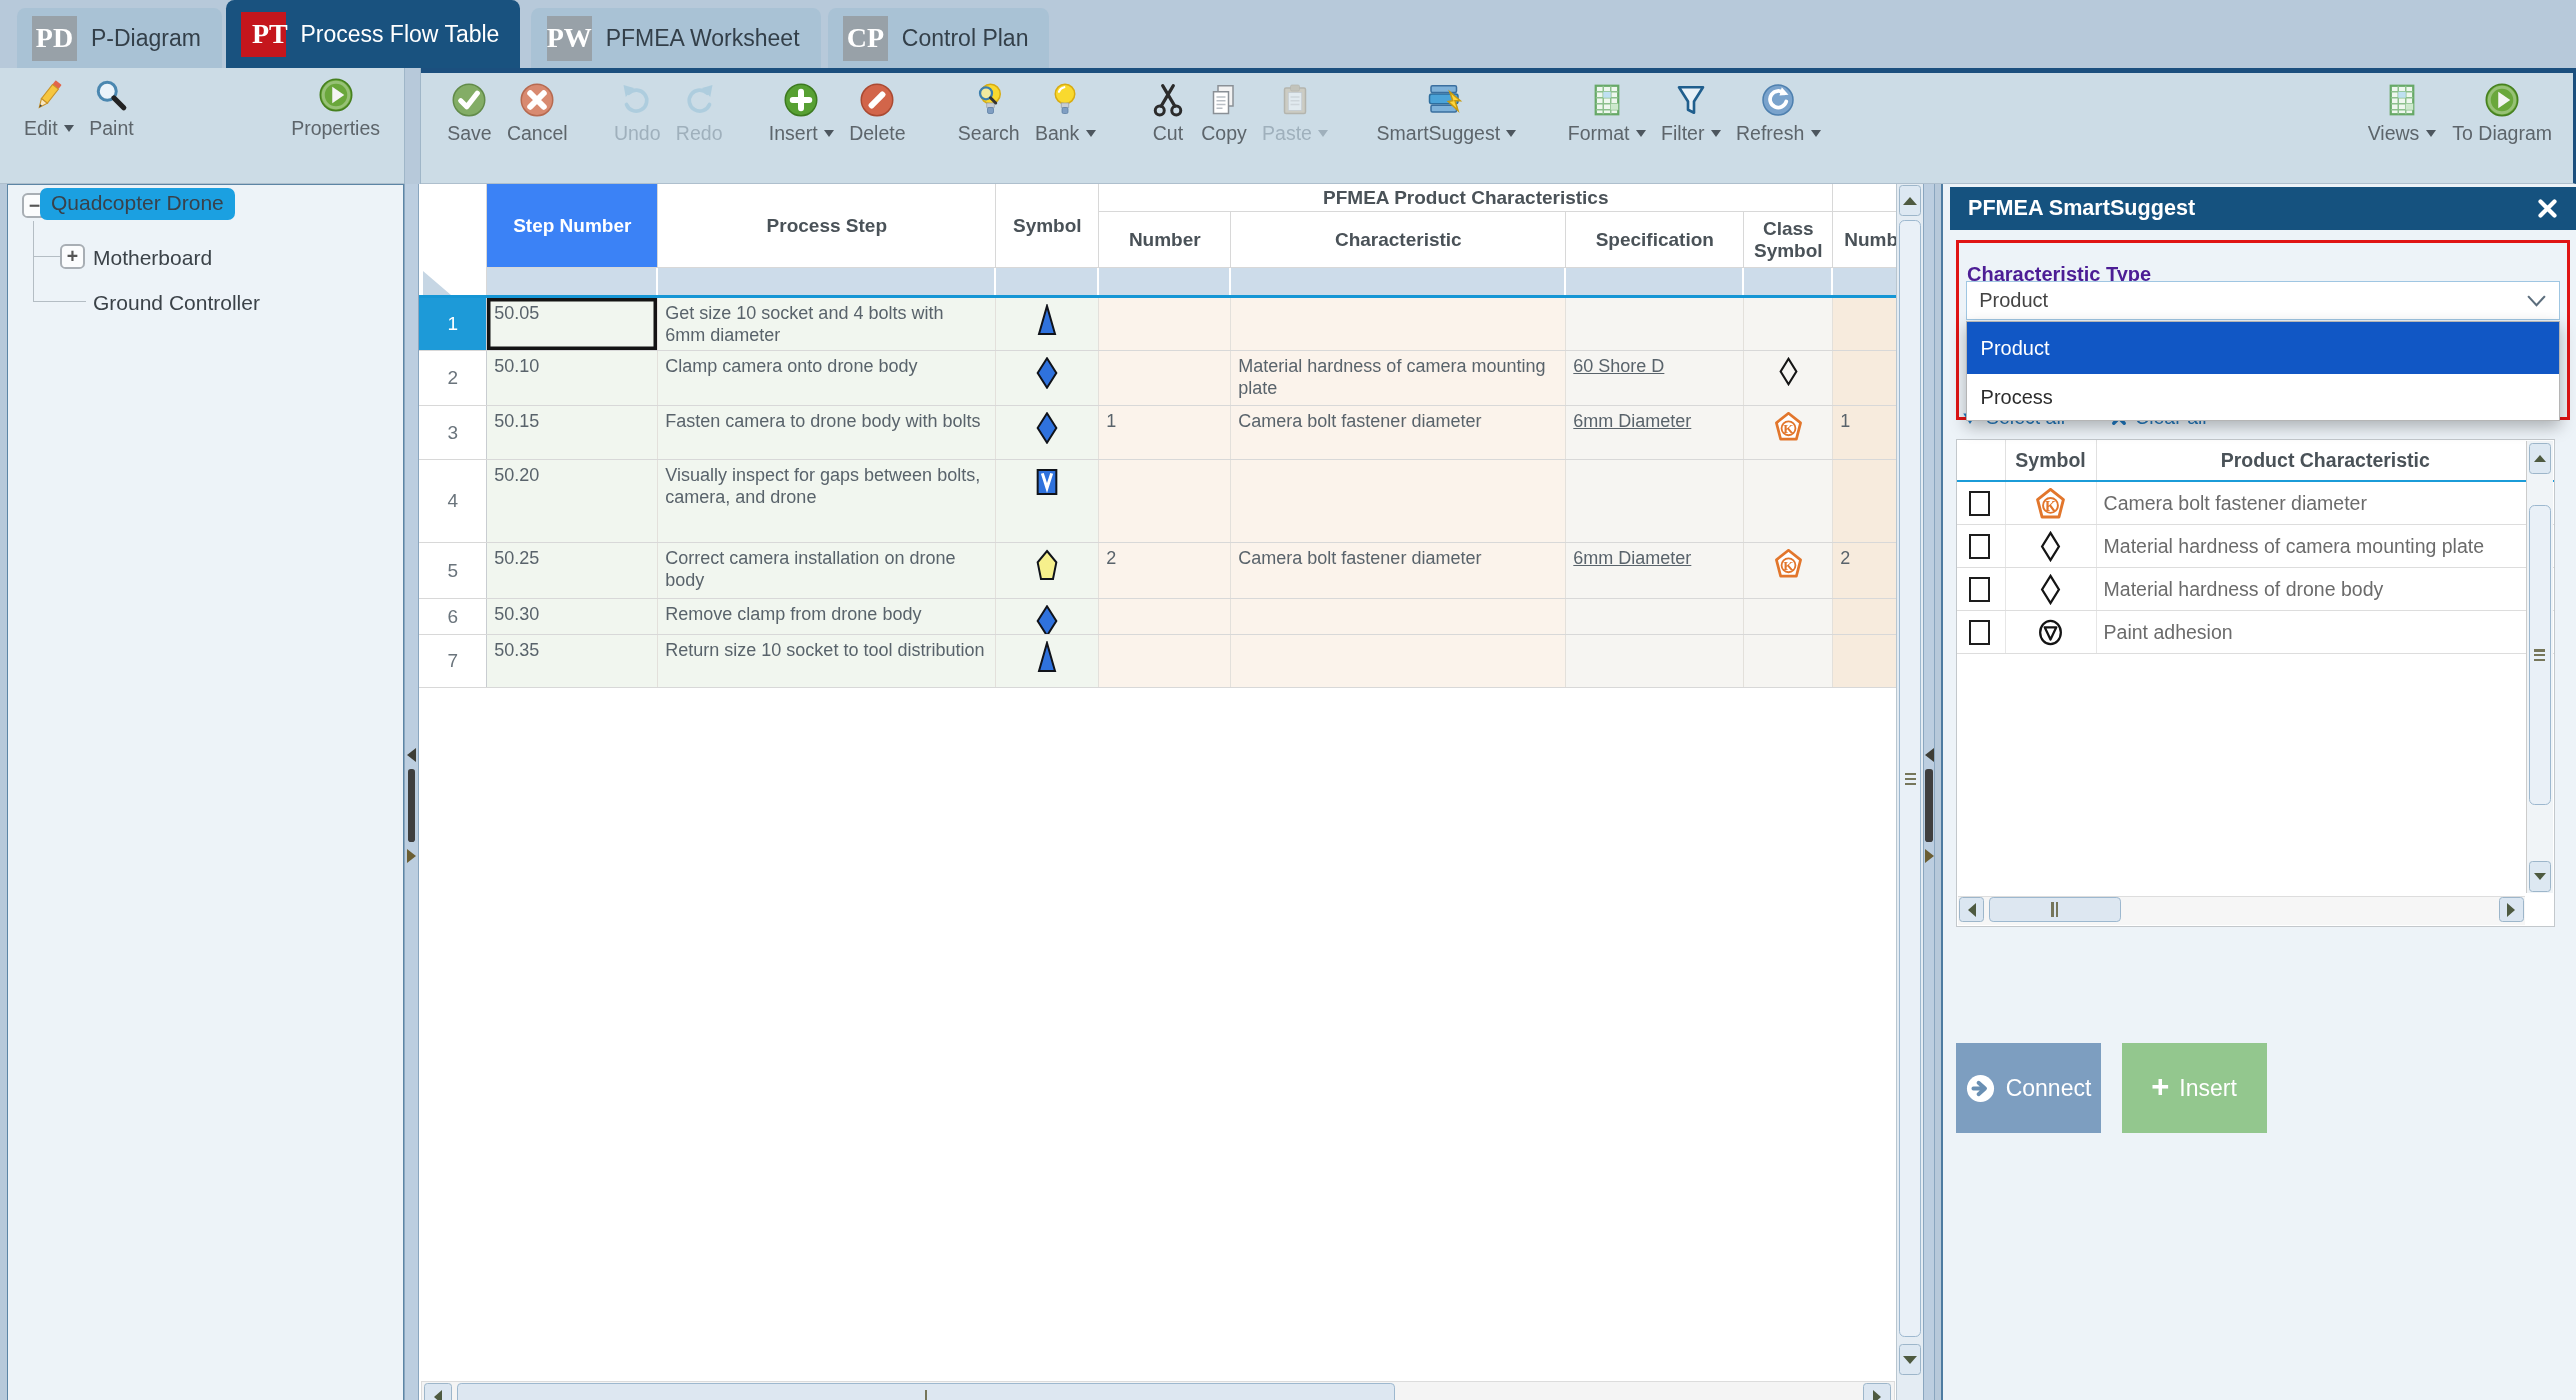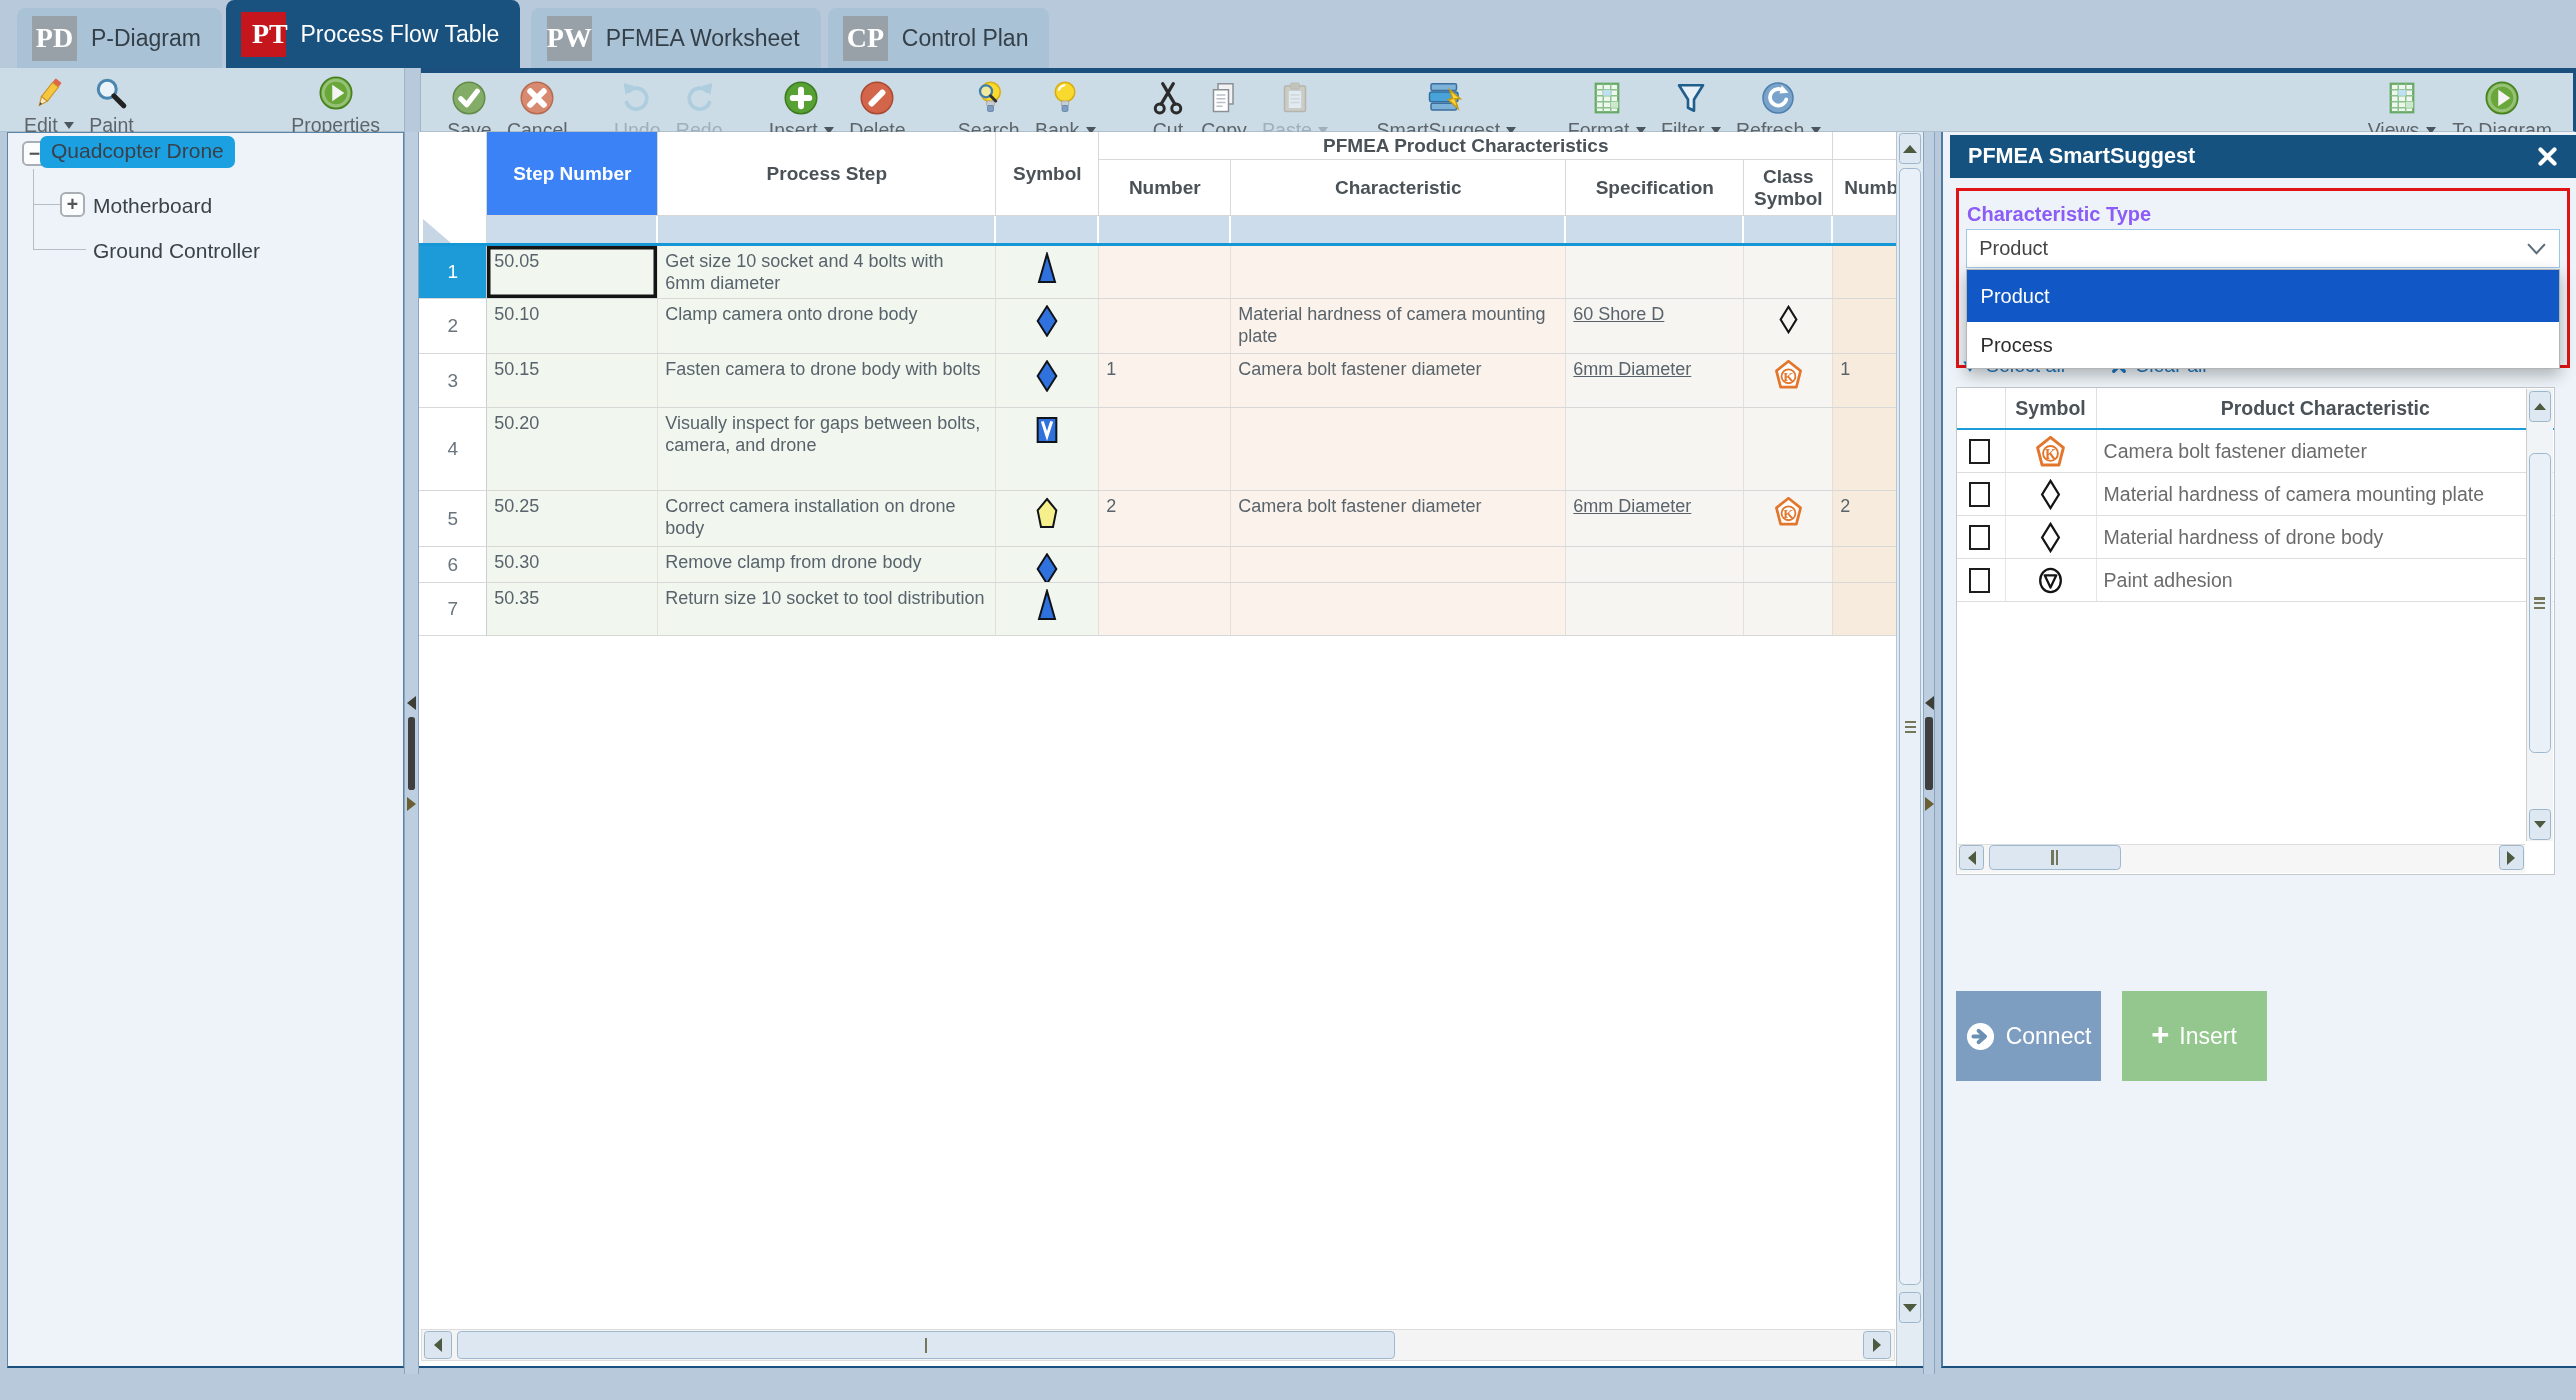--- a/index.html
+++ b/index.html
@@ -12,21 +12,21 @@
   
   .tabbar { height:68px; display:flex; align-items:flex-end; padding-left:16.7px; background:#b7c9da; }
   .tab { height:60px; display:flex; align-items:center; background:#a9c2d5; border-radius:8.4px 8.4px 0 0; cursor:default; }
   .tab.active { height:68px; background:#19527f; border-radius:8.4px 8.4px 0 0; }
   .tab-badge { width:45px; height:45px; margin:0 14px 0 15.3px; display:flex; align-items:center; justify-content:center;
     background:#98a1a8; color:#fff; font-family:"Liberation Serif", serif; font-weight:bold; font-size:28px; }
   .tab.active .tab-badge { background:#c5161d;padding-left:12px; }
   .tab-label { font-size:23px; color:#333f49; padding-right:21px; white-space:nowrap; }
   .tab.active .tab-label { color:#ffffff; }
   
-  .toolbars { height:64px; display:flex; }
+  .toolbars { height:116px; display:flex; }
   .toolbar-left { width:404px; background:#ccdce6; border-bottom:1.4px solid #aebfcd; display:flex; padding-left:24px; }
   .tb-divider { width:16.7px; background:#b7c9da; border-left:0.7px solid #9fb6c8; border-right:0.7px solid #9fb6c8; }
   .toolbar-main { flex:1; background:#ccdce6; border-top:5.6px solid #1b4f7e; border-right:3.5px solid #1b4f7e;
     border-bottom:1.4px solid #aebfcd; display:flex; padding-left:26.5px; }
   .tbtn { display:flex; flex-direction:column; align-items:center; justify-content:flex-start; margin-right:15.3px; padding-top:7px; cursor:default; }
   .tb-ic { height:39px; display:flex; align-items:center; justify-content:center; }
   .tb-ic svg { width:36px; height:36px; }
   .tb-lb { margin-top:2.8px; font-size:19.5px; color:#5d656b; display:flex; align-items:center; white-space:nowrap; }
   .tbtn.disabled .tb-lb { color:#9fb0bc; }
   .tbtn.disabled .tb-ic { opacity:.75; }
@@ -108,21 +108,21 @@
   
   .panel { flex:1; background:#edf3f8; position:relative; margin-bottom:5.6px;
     border-left:2.1px solid #4d7ba1; border-bottom:2.8px solid #1b4f7e; overflow:hidden; }
   .p-header { position:absolute; left:7px; right:0; top:2.8px; height:43px; background:#15527f;
     display:flex; align-items:center; }
   .p-title { color:#fff; font-weight:bold; font-size:21.6px; padding-left:18px; }
   .p-close { margin-left:auto; margin-right:18px; display:flex; }
   .p-close svg { width:21px; height:21px; }
   .redbox { position:absolute; left:12.6px; right:5.6px; top:56px; height:180px; border:3.5px solid #e01414; z-index:2; pointer-events:none; }
   .redbox-inner { pointer-events:auto; }
-  .ct-label { position:absolute; left:8.4px; top:12px; font-weight:bold; font-size:20px; color:#8b5cf6; }
+  .ct-label { position:absolute; left:8.4px; top:20px; font-weight:bold; font-size:20px; color:#4c1d95; }
   .ct-select { position:absolute; left:7px; right:7px; top:38px; height:39px; background:#fff; border:1.4px solid #9fc6e2;
     display:flex; align-items:center; padding:0 12.6px; font-size:20px; color:#444; }
   .ct-select svg { margin-left:auto; width:21px; height:14px; }
   .dropdown { position:absolute; left:7px; right:7px; top:78px; background:#fff; border:0.7px solid #b5b5b5;
     box-shadow:0 5.6px 15.3px rgba(0,0,0,.28); z-index:3; }
   .dd-opt { height:46px; display:flex; align-items:center; padding-left:14px; font-size:20px; color:#2c2c2c; background:#fff; }
   .dd-opt.sel { height:52px; background:#1157c5; color:#fff; }
   .p-links { position:absolute; left:18px; top:222px; display:flex; gap:45px; z-index:1; }
   .p-link { display:flex; align-items:center; gap:7px; font-size:19.5px; color:#2277bb; }
   .p-link svg { width:18px; height:18px; }

